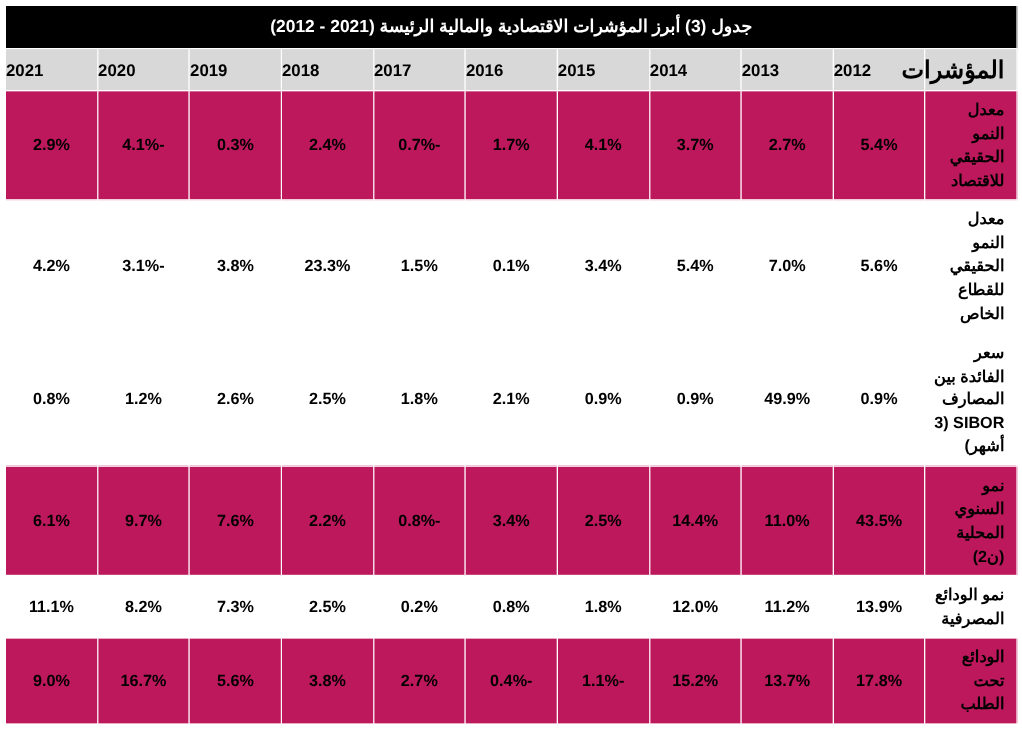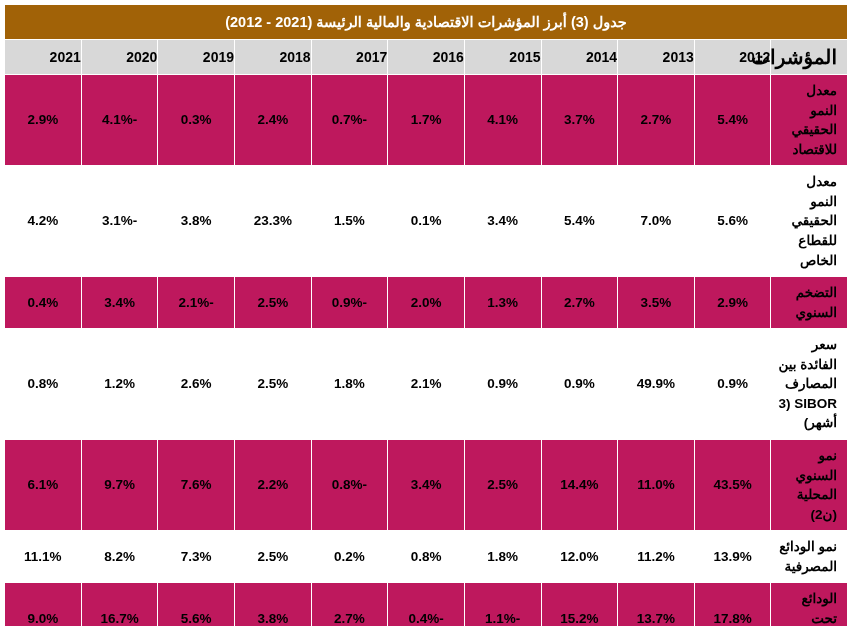--- a/index.html
+++ b/index.html
@@ -24,38 +24,38 @@
     padding: 4px 4px 0 4px;
     box-sizing: border-box;
   }
   table.data-table {
     border-collapse: collapse;
     width: 844px;
     table-layout: fixed;
     direction: rtl;
   }
   .title-bar {
-    background: #a16207;
+    background: #000000;
     color: #ffffff;
     font-weight: bold;
     font-size: 14.5px;
     text-align: center;
     padding: 9px 6px;
     border: 1px solid #ffffff;
     letter-spacing: 0;
   }
   td, th {
     border: 1px solid #ffffff;
     font-size: 13px;
     padding: 0;
   }
   .hdr-row th {
     background: #d8d8d8;
     font-weight: bold;
-    text-align: right;
+    text-align: left;
     height: 34px;
     font-size: 14px;
   }
   .hdr-row th.label-col {
     text-align: right;
     padding-right: 10px;
     font-size: 20px;
   }
   td.label-col {
     text-align: right;
@@ -120,33 +120,20 @@
             <td class="val">7.0%</td>
             <td class="val">5.4%</td>
             <td class="val">3.4%</td>
             <td class="val">0.1%</td>
             <td class="val">1.5%</td>
             <td class="val">23.3%</td>
             <td class="val">3.8%</td>
             <td class="val">-3.1%</td>
             <td class="val">4.2%</td>
           </tr>
-          <tr class="shade">
-            <td class="label-col">التضخم السنوي</td>
-            <td class="val">2.9%</td>
-            <td class="val">3.5%</td>
-            <td class="val">2.7%</td>
-            <td class="val">1.3%</td>
-            <td class="val">2.0%</td>
-            <td class="val">-0.9%</td>
-            <td class="val">2.5%</td>
-            <td class="val">-2.1%</td>
-            <td class="val">3.4%</td>
-            <td class="val">0.4%</td>
-          </tr>
           <tr class="plain">
             <td class="label-col">سعر الفائدة بين المصارف SIBOR (3 أشهر)</td>
             <td class="val">0.9%</td>
             <td class="val">49.9%</td>
             <td class="val">0.9%</td>
             <td class="val">0.9%</td>
             <td class="val">2.1%</td>
             <td class="val">1.8%</td>
             <td class="val">2.5%</td>
             <td class="val">2.6%</td>

